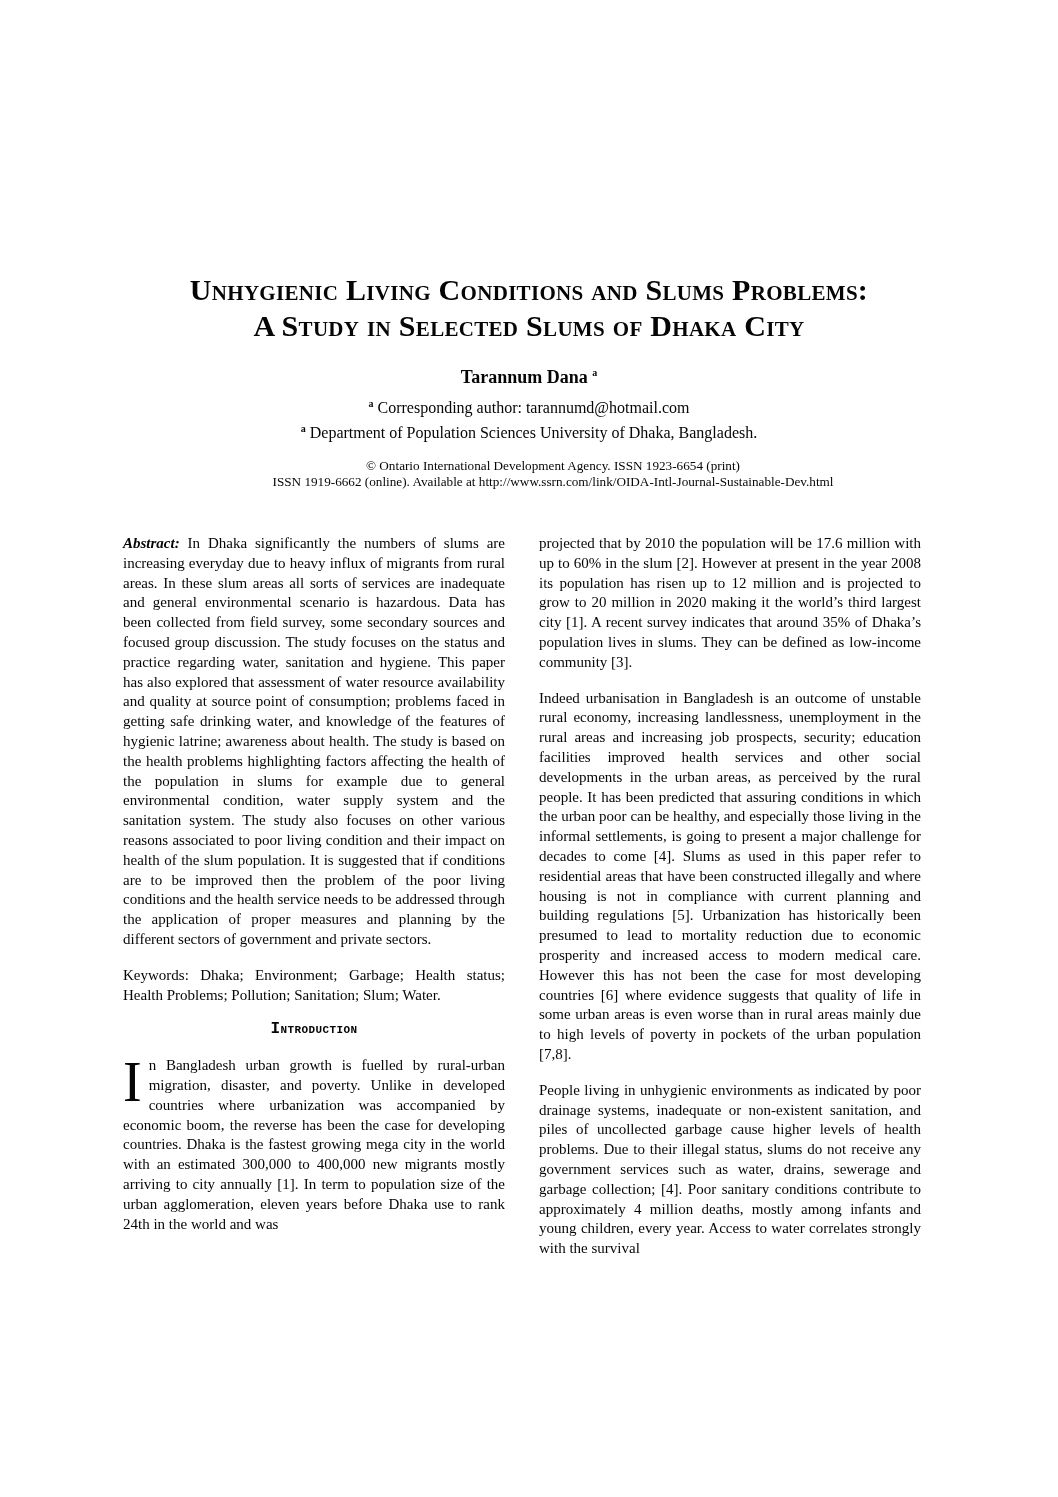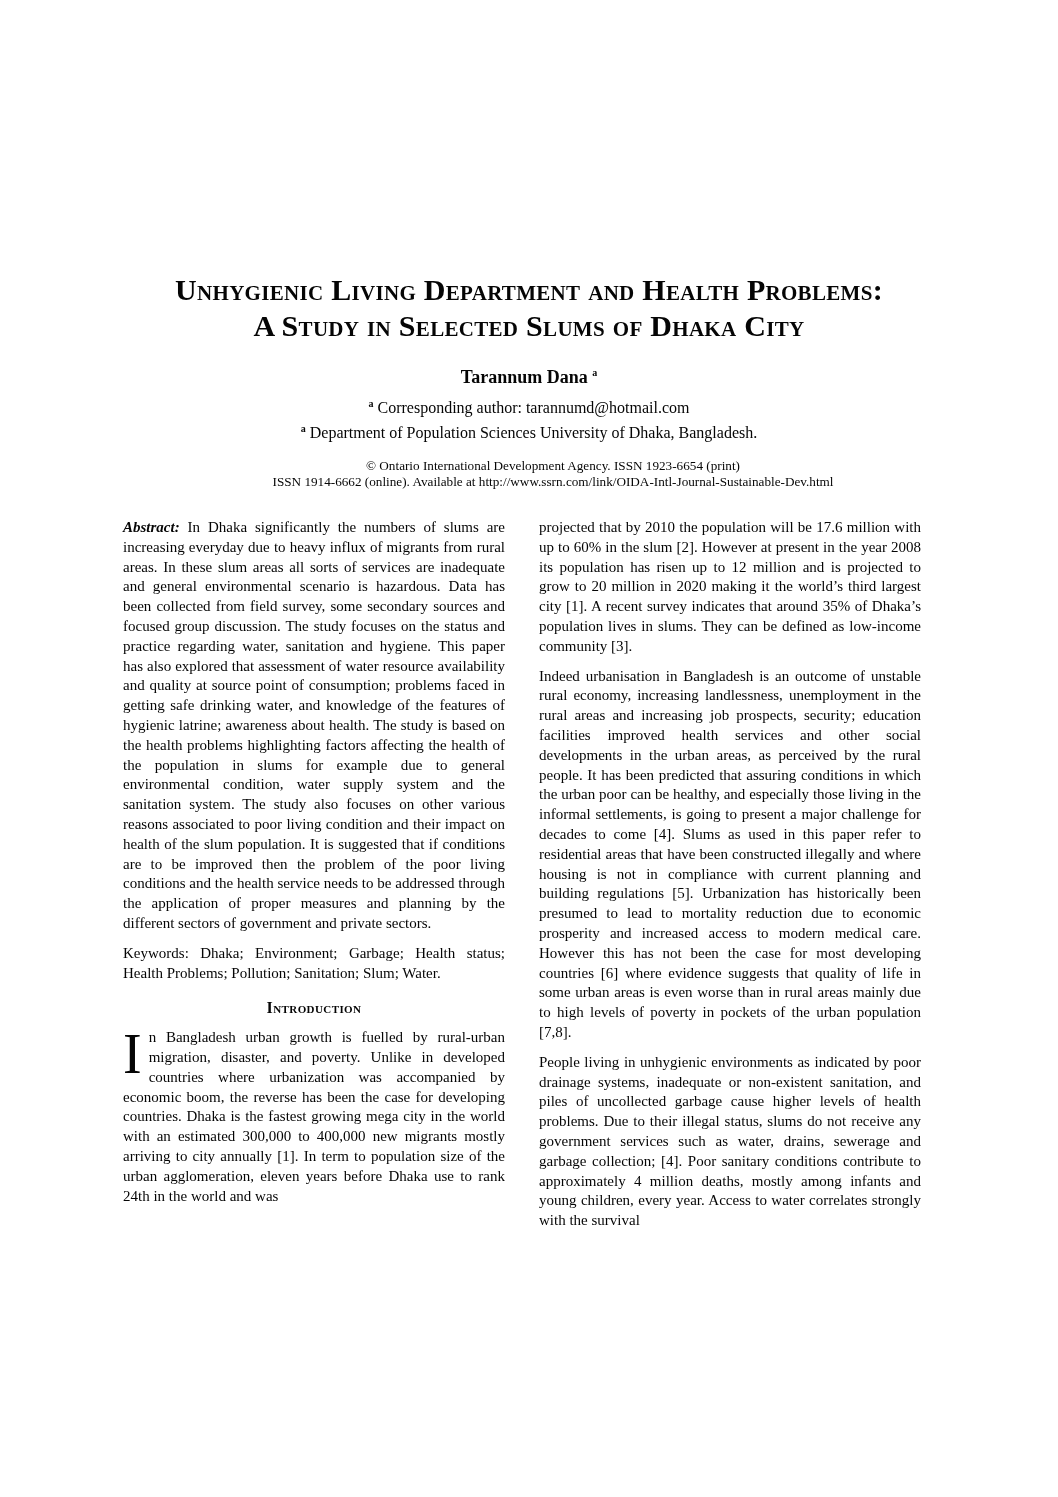--- a/index.html
+++ b/index.html
@@ -56,62 +56,63 @@
     position: absolute;
     top: 518px;
     width: 382px;
     font-size: 15px;
     line-height: 19.8px;
     text-align: justify;
     text-justify: inter-word;
   }
   .col-left  { left: 123px; }
   .col-right { left: 539px; }
-  .para { margin: 0 0 10px 0; }
+  .para { margin: 16px 0 10px 0; }
   .abstract-label {
     font-weight: bold;
     font-style: italic;
   }
   .kw-label { font-weight: normal; }
   .section-heading {
     margin: 15px 0 10px 0;
     text-align: center;
     font-size: 16px;
     font-weight: bold;
     font-variant: small-caps;
     letter-spacing: 0.4px;
+    font-family: Liberation Mono, monospace;
   }
   .dropcap::first-letter {
     float: left;
     font-size: 56px;
     line-height: 47px;
     padding: 3px 7px 0 0;
   }
 </style>
 </head>
 <body>
 
 <div class="page">
 
   <header class="header">
     <h1 class="title">
-      <span class="title-line">Unhygienic Living Department and Health Problems:</span>
+      <span class="title-line">Unhygienic Living Conditions and Slums Problems:</span>
       <span class="title-line">A Study in Selected Slums of Dhaka City</span>
     </h1>
 
     <div class="author"><span>Tarannum Dana</span> <sup>a</sup></div>
 
     <div class="affils">
       <div class="affil"><sup>a</sup> <span>Corresponding author: tarannumd@hotmail.com</span></div>
       <div class="affil"><sup>a</sup> <span>Department of Population Sciences University of Dhaka, Bangladesh.</span></div>
     </div>
 
     <div class="imprint">
       <div>© Ontario International Development Agency. ISSN 1923-6654 (print)</div>
-      <div>ISSN 1914-6662 (online). Available at http://www.ssrn.com/link/OIDA-Intl-Journal-Sustainable-Dev.html</div>
+      <div>ISSN 1919-6662 (online). Available at http://www.ssrn.com/link/OIDA-Intl-Journal-Sustainable-Dev.html</div>
     </div>
   </header>
 
   <section class="col col-left">
     <p class="para"><span class="abstract-label">Abstract:</span> <span>In Dhaka significantly the numbers of slums are increasing everyday due to heavy influx of migrants from rural areas. In these slum areas all sorts of services are inadequate and general environmental scenario is hazardous. Data has been collected from field survey, some secondary sources and focused group discussion. The study focuses on the status and practice regarding water, sanitation and hygiene. This paper has also explored that assessment of water resource availability and quality at source point of consumption; problems faced in getting safe drinking water, and knowledge of the features of hygienic latrine; awareness about health. The study is based on the health problems highlighting factors affecting the health of the population in slums for example due to general environmental condition, water supply system and the sanitation system. The study also focuses on other various reasons associated to poor living condition and their impact on health of the slum population. It is suggested that if conditions are to be improved then the problem of the poor living conditions and the health service needs to be addressed through the application of proper measures and planning by the different sectors of government and private sectors.</span></p>
 
     <p class="para"><span class="kw-label">Keywords:</span> <span>Dhaka; Environment; Garbage; Health status; Health Problems; Pollution; Sanitation; Slum; Water.</span></p>
 
     <h2 class="section-heading">Introduction</h2>
 

